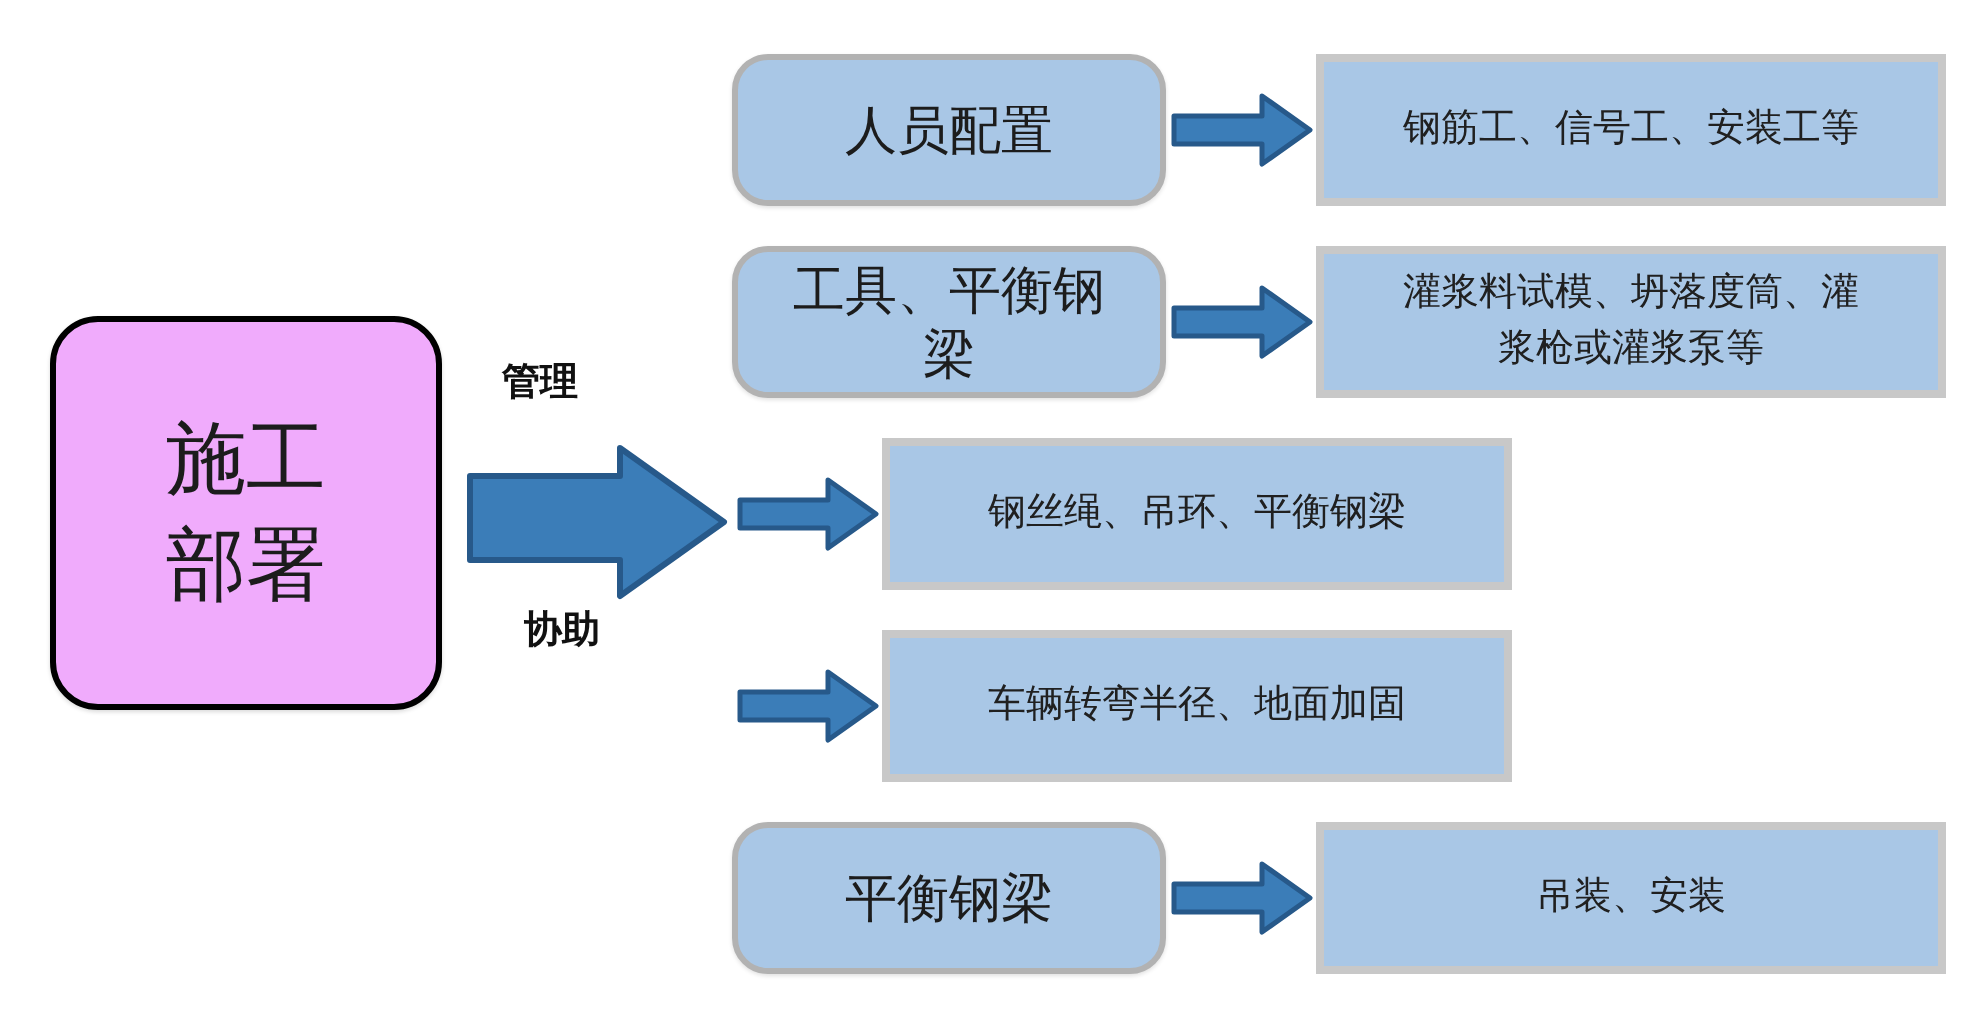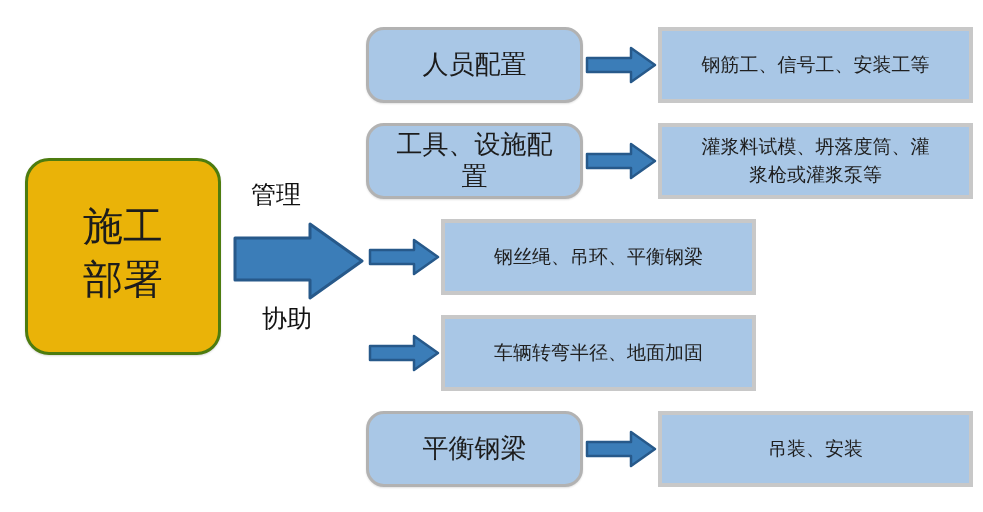--- a/index.html
+++ b/index.html
@@ -10,44 +10,43 @@
     height: 512px;
     background: #ffffff;
     overflow: hidden;
   }
   
   .root-box {
     position: absolute;
     left: 25px; top: 158px;
     width: 196px; height: 197px;
     box-sizing: border-box;
-    background: #eab308;
-    border: 3px solid #4d7c0f;
+    background: #f0abfc;
+    border: 3px solid #000000;
     border-radius: 24px;
     display: flex; align-items: center; justify-content: center;
     box-shadow: 0 1px 2px rgba(0,0,0,0.15);
-    font-family: Liberation Mono, monospace;
   }
   .root-box .label {
     font-size: 40px;
     line-height: 1.32;
     text-align: center;
     white-space: pre-line;
     color: #1c1c1c;
   }
   
   .big-arrow {
     position: absolute;
     left: 233px; top: 222px;
     width: 132px; height: 80px;
   }
   .flow-label {
     position: absolute;
-    font-size: 25px;
-    font-weight: normal;
+    font-size: 19px;
+    font-weight: bold;
     color: #111111;
   }
   .flow-label.top { left: 251px; top: 178px; }
   .flow-label.bottom { left: 262px; top: 302px; }
   
   .rows {
     position: absolute;
     left: 366px; top: 27px;
     width: 607px;
     display: flex;
@@ -68,21 +67,20 @@
     display: flex; align-items: center; justify-content: center;
     padding: 0 20px;
     flex: 0 0 auto;
     box-shadow: 0 1px 2px rgba(0,0,0,0.12);
   }
   .cat-box .label {
     font-size: 26px;
     line-height: 1.25;
     text-align: center;
     color: #1c1c1c;
-    font-family: Liberation Serif, serif;
   }
   .row-arrow-wrap {
     width: 75px; height: 76px;
     flex: 0 0 auto;
     display: flex; align-items: center; justify-content: center;
   }
   .detail-box {
     width: 315px; height: 76px;
     box-sizing: border-box;
     background: #a9c7e6;
@@ -126,21 +124,21 @@
           <polygon class="arrow-shape" stroke-width="2.5" points="2,13 46,13 46,3 70,20 46,37 46,27 2,27"></polygon>
         </svg>
       </div>
       <div class="detail-box">
         <div class="label">钢筋工、信号工、安装工等</div>
       </div>
     </div>
 
     <div class="row">
       <div class="cat-box">
-        <div class="label">工具、设施配置</div>
+        <div class="label">工具、平衡钢梁</div>
       </div>
       <div class="row-arrow-wrap">
         <svg width="72" height="40" viewBox="0 0 72 40">
           <polygon class="arrow-shape" stroke-width="2.5" points="2,13 46,13 46,3 70,20 46,37 46,27 2,27"></polygon>
         </svg>
       </div>
       <div class="detail-box">
         <div class="label">灌浆料试模、坍落度筒、灌浆枪或灌浆泵等</div>
       </div>
     </div>

